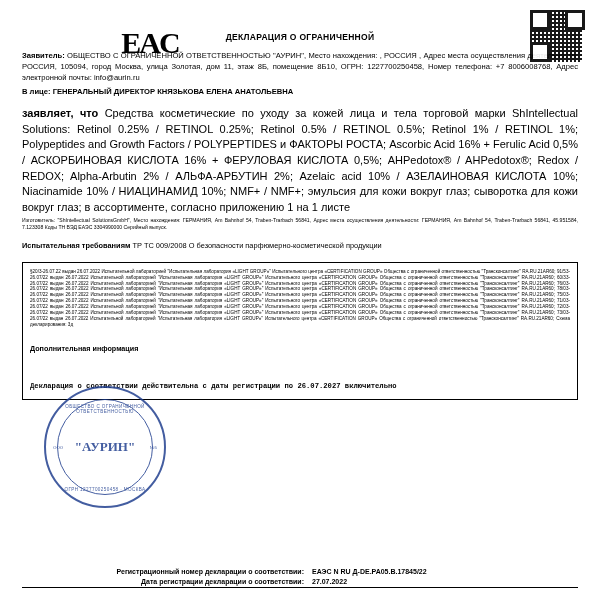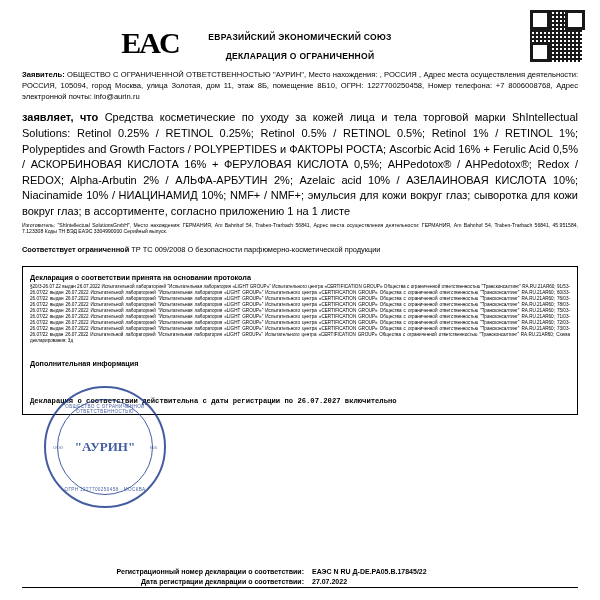--- a/index.html
+++ b/index.html
@@ -263,47 +263,49 @@
 
 <div class="page">
 
   <div class="qr"></div>
 
   <div class="eac-wrap">
     <div class="eac-mark">EAC</div>
   </div>
 
   <div class="head">
-    <div class="t1">ЕВРАЗИЙСКИЙ ЭКОНОМИЧЕСКИЙ СОЮЗ</div>
     <div class="t2">ДЕКЛАРАЦИЯ О ОГРАНИЧЕННОЙ</div>
   </div>
 
   <div class="block">
     <div class="p-declarant">
       <span class="lbl">Заявитель:</span>
       <span>ОБЩЕСТВО С ОГРАНИЧЕННОЙ ОТВЕТСТВЕННОСТЬЮ "АУРИН", Место нахождения: , РОССИЯ , Адрес места осуществления деятельности: РОССИЯ, 105094, город Москва, улица Золотая, дом 11, этаж 8Б, помещение 8Б10, ОГРН: 1227700250458, Номер телефона: +7 8006008768, Адрес электронной почты: info@aurin.ru</span>
     </div>
+    <div class="p-inlines">
+      <span class="lbl">В лице:</span>
+      <span class="lbl">ГЕНЕРАЛЬНЫЙ ДИРЕКТОР КНЯЗЬКОВА ЕЛЕНА АНАТОЛЬЕВНА</span>
+    </div>
   </div>
 
   <div class="p-what">
     <span class="lbl">заявляет, что</span>
     <span>Средства косметические по уходу за кожей лица и тела торговой марки ShIntellectual Solutions: Retinol 0.25% / RETINOL 0.25%; Retinol 0.5% / RETINOL 0.5%; Retinol 1% / RETINOL 1%; Polypeptides and Growth Factors / POLYPEPTIDES и ФАКТОРЫ РОСТА; Ascorbic Acid 16% + Ferulic Acid 0,5% / АСКОРБИНОВАЯ КИСЛОТА 16% + ФЕРУЛОВАЯ КИСЛОТА 0,5%; AHРedotox® / AHРedotox®; Redox / REDOX; Alpha-Arbutin 2% / АЛЬФА-АРБУТИН 2%; Azelaic acid 10% / АЗЕЛАИНОВАЯ КИСЛОТА 10%; Niacinamide 10% / НИАЦИНАМИД 10%; NMF+ / NMF+; эмульсия для кожи вокруг глаз; сыворотка для кожи вокруг глаз; в ассортименте, согласно приложению 1 на 1 листе</span>
   </div>
 
   <div class="tiny">Изготовитель: "ShIntellectual SolutionsGmbH", Место нахождения: ГЕРМАНИЯ, Am Bahnhof 54, Traben-Trarbach 56841, Адрес места осуществления деятельности: ГЕРМАНИЯ, Am Bahnhof 54, Traben-Trarbach 56841, 45.951584, 7.123308
 Коды ТН ВЭД ЕАЭС 3304990000
 Серийный выпуск.</div>
 
   <div class="p-conform">
-    <span class="lbl">Соответствует ограниченной</span>
+    <span class="lbl">Испытательная требованиям</span>
     <span>ТР ТС 009/2008 О безопасности парфюмерно-косметической продукции</span>
   </div>
 
   <div class="framed">
-    <div class="title">Декларация о соответствии принята на основании протокола</div>
     <div class="proto">§20/3-26.07.22 выдан 26.07.2022 Испытательной лабораторией "Испытательная лаборатория «LIGHT GROUP»" Испытательного центра «CERTIFICATION GROUP» Общества с ограниченной ответственностью "Трансконсалтинг" RA.RU.21AR60; 91/53-26.07/22 выдан 26.07.2022 Испытательной лабораторией "Испытательная лаборатория «LIGHT GROUP»" Испытательного центра «CERTIFICATION GROUP» Общества с ограниченной ответственностью "Трансконсалтинг" RA.RU.21AR60; 60/33-26.07/22 выдан 26.07.2022 Испытательной лабораторией "Испытательная лаборатория «LIGHT GROUP»" Испытательного центра «CERTIFICATION GROUP» Общества с ограниченной ответственностью "Трансконсалтинг" RA.RU.21AR60; 76/03-26.07/22 выдан 26.07.2022 Испытательной лабораторией "Испытательная лаборатория «LIGHT GROUP»" Испытательного центра «CERTIFICATION GROUP» Общества с ограниченной ответственностью "Трансконсалтинг" RA.RU.21AR60; 78/03-26.07/22 выдан 26.07.2022 Испытательной лабораторией "Испытательная лаборатория «LIGHT GROUP»" Испытательного центра «CERTIFICATION GROUP» Общества с ограниченной ответственностью "Трансконсалтинг" RA.RU.21AR60; 75/03-26.07/22 выдан 26.07.2022 Испытательной лабораторией "Испытательная лаборатория «LIGHT GROUP»" Испытательного центра «CERTIFICATION GROUP» Общества с ограниченной ответственностью "Трансконсалтинг" RA.RU.21AR60; 71/03-26.07/22 выдан 26.07.2022 Испытательной лабораторией "Испытательная лаборатория «LIGHT GROUP»" Испытательного центра «CERTIFICATION GROUP» Общества с ограниченной ответственностью "Трансконсалтинг" RA.RU.21AR60; 72/03-26.07/22 выдан 26.07.2022 Испытательной лабораторией "Испытательная лаборатория «LIGHT GROUP»" Испытательного центра «CERTIFICATION GROUP» Общества с ограниченной ответственностью "Трансконсалтинг" RA.RU.21AR60; 73/03-26.07/22 выдан 26.07.2022 Испытательной лабораторией "Испытательная лаборатория «LIGHT GROUP»" Испытательного центра «CERTIFICATION GROUP» Общества с ограниченной ответственностью "Трансконсалтинг" RA.RU.21AR60; Схема декларирования: 3д</div>
     <div class="addinfo">Дополнительная информация</div>
     <div class="valid">Декларация о соответствии действительна с даты регистрации по 26.07.2027 включительно</div>
   </div>
 
   <div class="stamp">
     <div class="inner"></div>
     <div class="ring-text rt-top">ОБЩЕСТВО С ОГРАНИЧЕННОЙ ОТВЕТСТВЕННОСТЬЮ</div>
     <div class="core">"АУРИН"</div>
     <div class="side-l">ООО</div>

